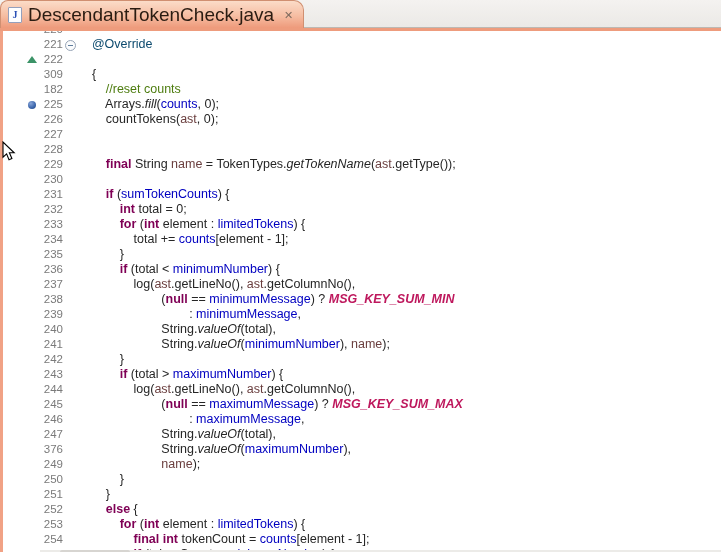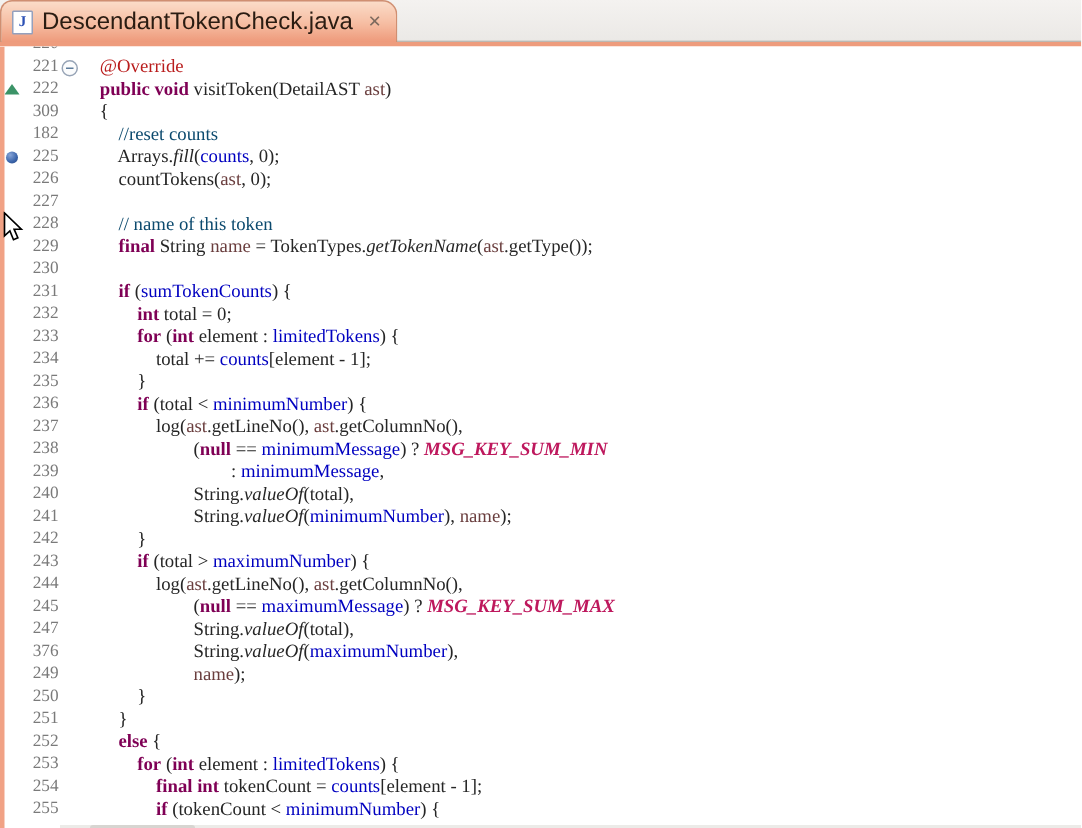--- a/index.html
+++ b/index.html
@@ -5,56 +5,56 @@
   html,body{margin:0;padding:0;background:#fff;}
   .screen{position:relative;width:721px;height:552px;overflow:hidden;background:#fff;
           font-family:"Liberation Sans","DejaVu Sans",sans-serif;}
   
   .tabbar{position:relative;height:27px;background:linear-gradient(180deg,#f4f2f0,#ebe9e6);
           border-bottom:1px solid #bdb8b2;}
   .tab{position:absolute;left:0;top:0;height:26px;display:flex;align-items:center;gap:6px;
        padding:1px 10px 0 7px;
        background:linear-gradient(180deg,#fbdcc8 0%,#f6bda2 55%,#ee9a7b 100%);
        border:1px solid #d08f71;border-bottom:none;border-radius:8px 10px 0 0;}
-  .tab-label{font-size:16px;color:#2a1c12;}
+  .tab-label{font-size:19px;color:#2a1c12;}
   .close-x{font-size:11px;color:#7d6a5e;font-weight:bold;margin-left:4px;cursor:pointer;
            line-height:11px;padding-top:1px;}
   .jicon{width:12px;height:14px;background:#fff;border:1px solid #94a0bd;border-radius:1px;
          font-family:"Liberation Serif","DejaVu Serif",serif;
          font-size:10px;font-weight:bold;color:#2b50b5;text-align:center;line-height:13px;flex:none;}
   .accent-strip{height:3px;background:#ee9c7d;}
   
   .editor{position:relative;height:522px;background:#fff;overflow:hidden;}
   .left-accent{position:absolute;left:0;top:0;bottom:0;width:3px;background:#f1a285;z-index:3;}
   .code-viewport{position:absolute;left:3px;top:0;right:0;bottom:0;overflow:hidden;}
   .code-content{margin-top:-9px;}
   .row{display:flex;height:15px;line-height:15px;white-space:pre;
-       font-family:Liberation Serif, serif;font-size:12.5px;}
+       font-family:Liberation Sans, sans-serif;font-size:12.5px;padding-left:24px;}
   .annot{width:10px;flex:none;position:relative;}
   .lineno{width:26px;flex:none;text-align:right;color:#7a7a7a;font-size:11.5px;line-height:15.5px;}
   .foldcol{width:13px;flex:none;position:relative;}
   .codetxt{padding-left:2px;color:#262626;}
   
   .icon-breakpoint{position:absolute;left:1px;top:4px;width:8px;height:8px;border-radius:50%;
        background:radial-gradient(circle at 35% 30%,#87a5d8,#3a64aa 60%,#28477f);}
   .icon-arrow-up{position:absolute;left:0;top:4px;width:0;height:0;
        border-left:5px solid transparent;border-right:5px solid transparent;
        border-bottom:7px solid #3b9367;}
   .fold-circle{position:absolute;left:2px;top:3px;width:9px;height:9px;border-radius:50%;
        border:1px solid #97a4b6;background:#fbfcfd;}
   .fold-minus{position:absolute;left:2px;top:4px;width:5px;height:1px;background:#5f7florence;background:#5f7d9c;}
   
   .t-p{color:#262626;}
   .t-k{color:#7f0055;font-weight:bold;}
-  .t-c{color:#0c4a6e;}
+  .t-c{color:#4d7c0f;}
   .t-f{color:#0000c0;}
   .t-cn{color:#be185d;font-weight:bold;font-style:italic;}
   .t-sm{color:#262626;font-style:italic;}
   .t-pr{color:#6a3e3e;}
-  .t-ann{color:#b91c1c;}
+  .t-ann{color:#0c4a6e;}
   
   .hscroll{position:absolute;left:40px;right:0;bottom:0;height:3px;background:#eceributed;background:#ecebe8;}
   .hthumb{position:absolute;left:20px;width:70px;height:3px;background:#d7d5d1;border-radius:2px 2px 0 0;}
   
   .cursor{position:absolute;left:2px;top:110px;z-index:5;pointer-events:none;}
 </style>
 </head>
 <body>
 
 <div class="screen">
@@ -69,44 +69,45 @@
 
   <div class="accent-strip"></div>
 
   <div class="editor">
     <div class="left-accent"></div>
 
     <div class="code-viewport">
       <div class="code-content">
           <div class="row"><span class="annot"></span><span class="lineno">220</span><span class="foldcol"></span><span class="codetxt"></span></div>
           <div class="row"><span class="annot"></span><span class="lineno">221</span><span class="foldcol"><span class="fold-circle"><span class="fold-minus"></span></span></span><span class="codetxt"><span class="t-p">    </span><span class="t-ann">@Override</span></span></div>
-          <div class="row"><span class="annot"><span class="icon-arrow-up"></span></span><span class="lineno">222</span><span class="foldcol"></span><span class="codetxt"><span class="t-p">    </span><span class="t-k">public void</span><span class="t-p"> visitToken(DetailAST </span><span class="t-pr">ast</span><span class="t-p">)</span></span></div>
+          <div class="row"><span class="annot"><span class="icon-arrow-up"></span></span><span class="lineno">222</span><span class="foldcol"></span></div>
           <div class="row"><span class="annot"></span><span class="lineno">309</span><span class="foldcol"></span><span class="codetxt"><span class="t-p">    {</span></span></div>
           <div class="row"><span class="annot"></span><span class="lineno">182</span><span class="foldcol"></span><span class="codetxt"><span class="t-p">        </span><span class="t-c">//reset counts</span></span></div>
           <div class="row"><span class="annot"><span class="icon-breakpoint"></span></span><span class="lineno">225</span><span class="foldcol"></span><span class="codetxt"><span class="t-p">        Arrays.</span><span class="t-sm">fill</span><span class="t-p">(</span><span class="t-f">counts</span><span class="t-p">, 0);</span></span></div>
           <div class="row"><span class="annot"></span><span class="lineno">226</span><span class="foldcol"></span><span class="codetxt"><span class="t-p">        countTokens(</span><span class="t-pr">ast</span><span class="t-p">, 0);</span></span></div>
           <div class="row"><span class="annot"></span><span class="lineno">227</span><span class="foldcol"></span><span class="codetxt"></span></div>
-          <div class="row"><span class="annot"></span><span class="lineno">228</span><span class="foldcol"></span><span class="codetxt"><span class="t-p">        </span><span class="t-c">// name of this token</span></span></div>
+          <div class="row"><span class="annot"></span><span class="lineno">228</span><span class="foldcol"></span></div>
           <div class="row"><span class="annot"></span><span class="lineno">229</span><span class="foldcol"></span><span class="codetxt"><span class="t-p">        </span><span class="t-k">final</span><span class="t-p"> String </span><span class="t-pr">name</span><span class="t-p"> = TokenTypes.</span><span class="t-sm">getTokenName</span><span class="t-p">(</span><span class="t-pr">ast</span><span class="t-p">.getType());</span></span></div>
           <div class="row"><span class="annot"></span><span class="lineno">230</span><span class="foldcol"></span><span class="codetxt"></span></div>
           <div class="row"><span class="annot"></span><span class="lineno">231</span><span class="foldcol"></span><span class="codetxt"><span class="t-p">        </span><span class="t-k">if</span><span class="t-p"> (</span><span class="t-f">sumTokenCounts</span><span class="t-p">) {</span></span></div>
           <div class="row"><span class="annot"></span><span class="lineno">232</span><span class="foldcol"></span><span class="codetxt"><span class="t-p">            </span><span class="t-k">int</span><span class="t-p"> total = 0;</span></span></div>
           <div class="row"><span class="annot"></span><span class="lineno">233</span><span class="foldcol"></span><span class="codetxt"><span class="t-p">            </span><span class="t-k">for</span><span class="t-p"> (</span><span class="t-k">int</span><span class="t-p"> element : </span><span class="t-f">limitedTokens</span><span class="t-p">) {</span></span></div>
           <div class="row"><span class="annot"></span><span class="lineno">234</span><span class="foldcol"></span><span class="codetxt"><span class="t-p">                total += </span><span class="t-f">counts</span><span class="t-p">[element - 1];</span></span></div>
           <div class="row"><span class="annot"></span><span class="lineno">235</span><span class="foldcol"></span><span class="codetxt"><span class="t-p">            }</span></span></div>
           <div class="row"><span class="annot"></span><span class="lineno">236</span><span class="foldcol"></span><span class="codetxt"><span class="t-p">            </span><span class="t-k">if</span><span class="t-p"> (total &lt; </span><span class="t-f">minimumNumber</span><span class="t-p">) {</span></span></div>
           <div class="row"><span class="annot"></span><span class="lineno">237</span><span class="foldcol"></span><span class="codetxt"><span class="t-p">                log(</span><span class="t-pr">ast</span><span class="t-p">.getLineNo(), </span><span class="t-pr">ast</span><span class="t-p">.getColumnNo(),</span></span></div>
           <div class="row"><span class="annot"></span><span class="lineno">238</span><span class="foldcol"></span><span class="codetxt"><span class="t-p">                        (</span><span class="t-k">null</span><span class="t-p"> == </span><span class="t-f">minimumMessage</span><span class="t-p">) ? </span><span class="t-cn">MSG_KEY_SUM_MIN</span></span></div>
           <div class="row"><span class="annot"></span><span class="lineno">239</span><span class="foldcol"></span><span class="codetxt"><span class="t-p">                                : </span><span class="t-f">minimumMessage</span><span class="t-p">,</span></span></div>
           <div class="row"><span class="annot"></span><span class="lineno">240</span><span class="foldcol"></span><span class="codetxt"><span class="t-p">                        String.</span><span class="t-sm">valueOf</span><span class="t-p">(total),</span></span></div>
           <div class="row"><span class="annot"></span><span class="lineno">241</span><span class="foldcol"></span><span class="codetxt"><span class="t-p">                        String.</span><span class="t-sm">valueOf</span><span class="t-p">(</span><span class="t-f">minimumNumber</span><span class="t-p">), </span><span class="t-pr">name</span><span class="t-p">);</span></span></div>
           <div class="row"><span class="annot"></span><span class="lineno">242</span><span class="foldcol"></span><span class="codetxt"><span class="t-p">            }</span></span></div>
           <div class="row"><span class="annot"></span><span class="lineno">243</span><span class="foldcol"></span><span class="codetxt"><span class="t-p">            </span><span class="t-k">if</span><span class="t-p"> (total &gt; </span><span class="t-f">maximumNumber</span><span class="t-p">) {</span></span></div>
           <div class="row"><span class="annot"></span><span class="lineno">244</span><span class="foldcol"></span><span class="codetxt"><span class="t-p">                log(</span><span class="t-pr">ast</span><span class="t-p">.getLineNo(), </span><span class="t-pr">ast</span><span class="t-p">.getColumnNo(),</span></span></div>
           <div class="row"><span class="annot"></span><span class="lineno">245</span><span class="foldcol"></span><span class="codetxt"><span class="t-p">                        (</span><span class="t-k">null</span><span class="t-p"> == </span><span class="t-f">maximumMessage</span><span class="t-p">) ? </span><span class="t-cn">MSG_KEY_SUM_MAX</span></span></div>
+          <div class="row"><span class="annot"></span><span class="lineno">246</span><span class="foldcol"></span><span class="codetxt"><span class="t-p">                                : </span><span class="t-f">maximumMessage</span><span class="t-p">,</span></span></div>
           <div class="row"><span class="annot"></span><span class="lineno">247</span><span class="foldcol"></span><span class="codetxt"><span class="t-p">                        String.</span><span class="t-sm">valueOf</span><span class="t-p">(total),</span></span></div>
           <div class="row"><span class="annot"></span><span class="lineno">376</span><span class="foldcol"></span><span class="codetxt"><span class="t-p">                        String.</span><span class="t-sm">valueOf</span><span class="t-p">(</span><span class="t-f">maximumNumber</span><span class="t-p">),</span></span></div>
           <div class="row"><span class="annot"></span><span class="lineno">249</span><span class="foldcol"></span><span class="codetxt"><span class="t-p">                        </span><span class="t-pr">name</span><span class="t-p">);</span></span></div>
           <div class="row"><span class="annot"></span><span class="lineno">250</span><span class="foldcol"></span><span class="codetxt"><span class="t-p">            }</span></span></div>
           <div class="row"><span class="annot"></span><span class="lineno">251</span><span class="foldcol"></span><span class="codetxt"><span class="t-p">        }</span></span></div>
           <div class="row"><span class="annot"></span><span class="lineno">252</span><span class="foldcol"></span><span class="codetxt"><span class="t-p">        </span><span class="t-k">else</span><span class="t-p"> {</span></span></div>
           <div class="row"><span class="annot"></span><span class="lineno">253</span><span class="foldcol"></span><span class="codetxt"><span class="t-p">            </span><span class="t-k">for</span><span class="t-p"> (</span><span class="t-k">int</span><span class="t-p"> element : </span><span class="t-f">limitedTokens</span><span class="t-p">) {</span></span></div>
           <div class="row"><span class="annot"></span><span class="lineno">254</span><span class="foldcol"></span><span class="codetxt"><span class="t-p">                </span><span class="t-k">final int</span><span class="t-p"> tokenCount = </span><span class="t-f">counts</span><span class="t-p">[element - 1];</span></span></div>
           <div class="row"><span class="annot"></span><span class="lineno">255</span><span class="foldcol"></span><span class="codetxt"><span class="t-p">                </span><span class="t-k">if</span><span class="t-p"> (tokenCount &lt; </span><span class="t-f">minimumNumber</span><span class="t-p">) {</span></span></div>
         </div>

